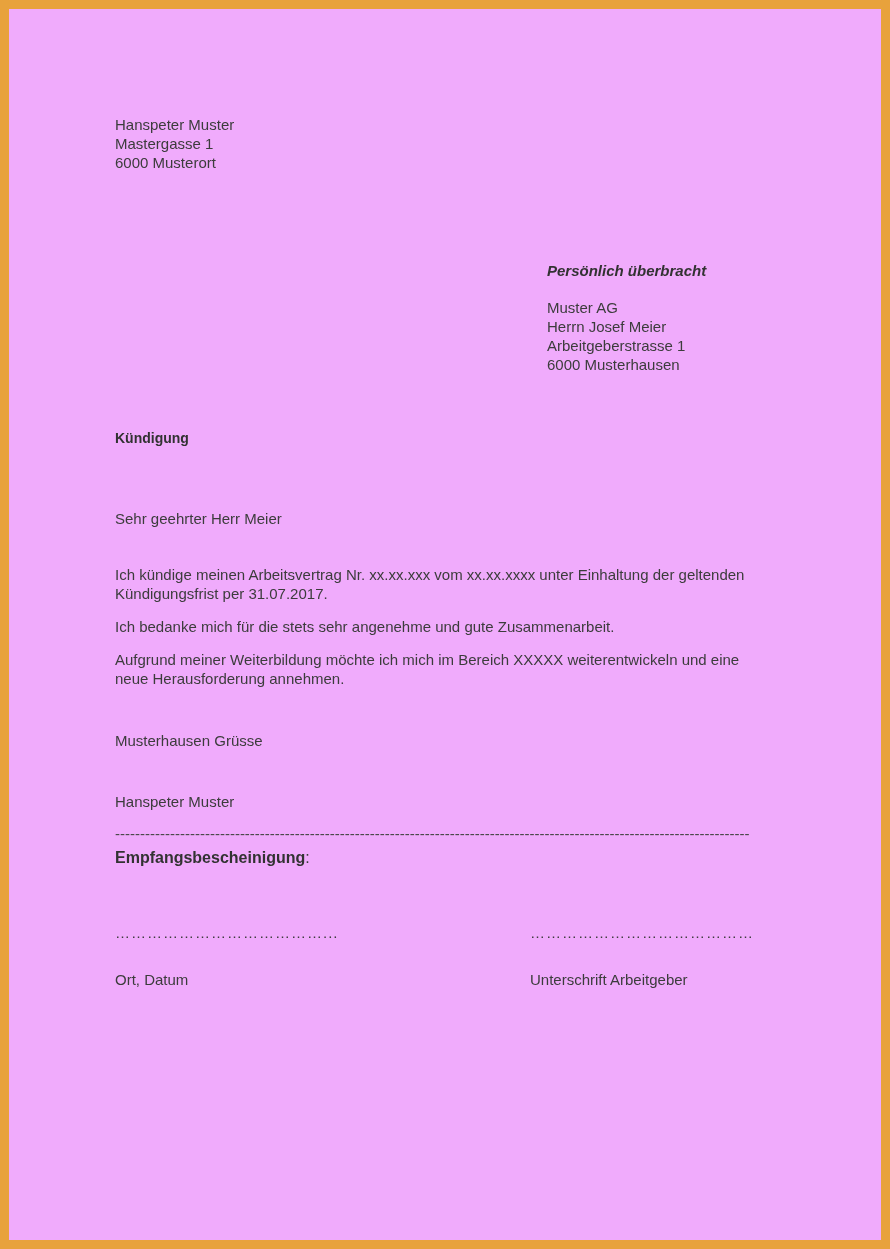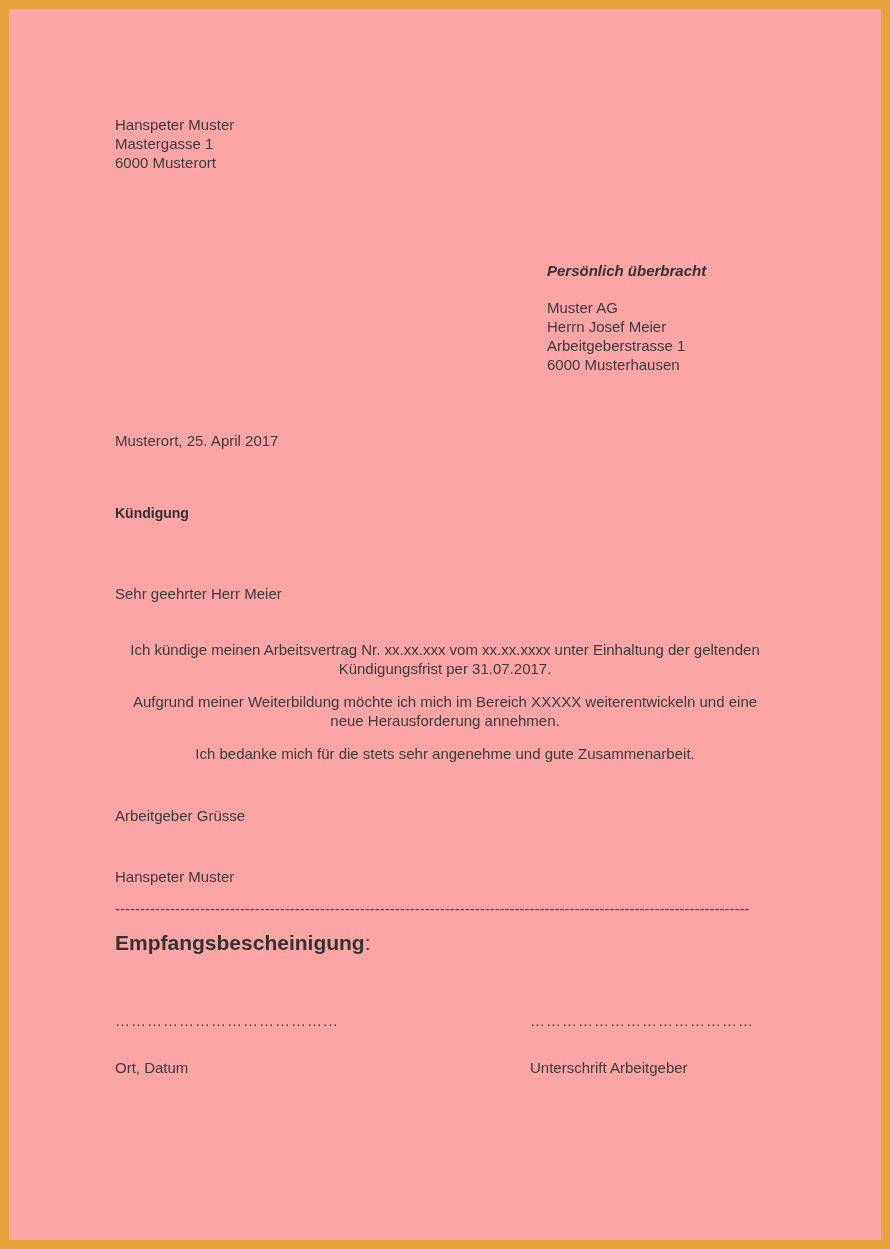--- a/index.html
+++ b/index.html
@@ -42,39 +42,39 @@
 
   .subject {
     margin-top: 56px;
     font-size: 14px;
     font-weight: bold;
     color: #323232;
   }
 
   .salutation { margin-top: 64px; }
 
-  .para { line-height: 19px; text-align: center; }
+  .para { line-height: 19px; }
   .para-first { margin-top: 38px; }
   .para-next  { margin-top: 14px; }
 
   .closing  { margin-top: 44px; }
   .sig-name { margin-top: 44px; }
 
   .divider {
     margin-top: 17px;
     width: 634px;
     white-space: nowrap;
     overflow: hidden;
     line-height: 14px;
     color: #4a4a4a;
   }
 
   .receipt-heading {
-    margin-top: 15px;
-    font-size: 21px;
+    margin-top: 8px;
+    font-size: 16px;
   }
   .receipt-heading .bold {
     font-weight: bold;
     color: #323232;
   }
 
   .receipt-body {
     margin-top: 40px;
     line-height: 19px;
     text-align: justify;
@@ -85,50 +85,49 @@
     display: flex;
   }
   .sig-col-left  { width: 415px; }
   .sig-col-right { flex: 1; }
   .dots { line-height: 16px; letter-spacing: 1px; }
   .sig-label { margin-top: 30px; }
 </style>
 </head>
 <body>
 
-<div class="page" style="border-color: rgb(232, 162, 60); background: #fca5a5;">
+<div class="page" style="border-color: rgb(232, 162, 60); background: #f0abfc;">
   <div class="content">
 
     <div class="address-block">
       <div>Hanspeter Muster</div>
       <div>Mastergasse 1</div>
       <div>6000 Musterort</div>
     </div>
 
     <div class="recipient-wrap">
       <div class="delivery-note">Persönlich überbracht</div>
       <div class="address-block">
         <div>Muster AG</div>
         <div>Herrn Josef Meier</div>
         <div>Arbeitgeberstrasse 1</div>
         <div>6000 Musterhausen</div>
       </div>
     </div>
 
-    <p class="date-line">Musterort, 25. April 2017</p>
 
     <h1 class="subject">Kündigung</h1>
 
     <p class="salutation">Sehr geehrter Herr Meier</p>
 
     <p class="para para-first">Ich kündige meinen Arbeitsvertrag Nr. xx.xx.xxx vom xx.xx.xxxx unter Einhaltung der geltenden Kündigungsfrist per 31.07.2017.</p>
+    <p class="para para-next">Ich bedanke mich für die stets sehr angenehme und gute Zusammenarbeit.</p>
     <p class="para para-next">Aufgrund meiner Weiterbildung möchte ich mich im Bereich XXXXX weiterentwickeln und eine neue Herausforderung annehmen.</p>
-    <p class="para para-next">Ich bedanke mich für die stets sehr angenehme und gute Zusammenarbeit.</p>
 
-    <p class="closing">Arbeitgeber Grüsse</p>
+    <p class="closing">Musterhausen Grüsse</p>
     <p class="sig-name">Hanspeter Muster</p>
 
     <div class="divider">----------------------------------------------------------------------------------------------------------------------------------</div>
 
     <div class="receipt-heading"><span class="bold">Empfangsbescheinigung</span><span>:</span></div>
 
 
     <div class="sig-row">
       <div class="sig-col-left">
         <div class="dots">…………………………………...</div>

